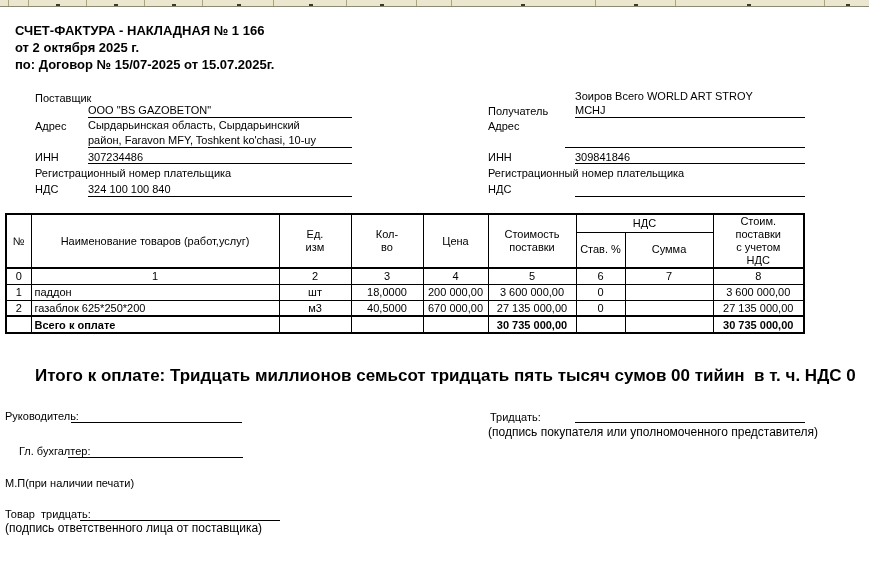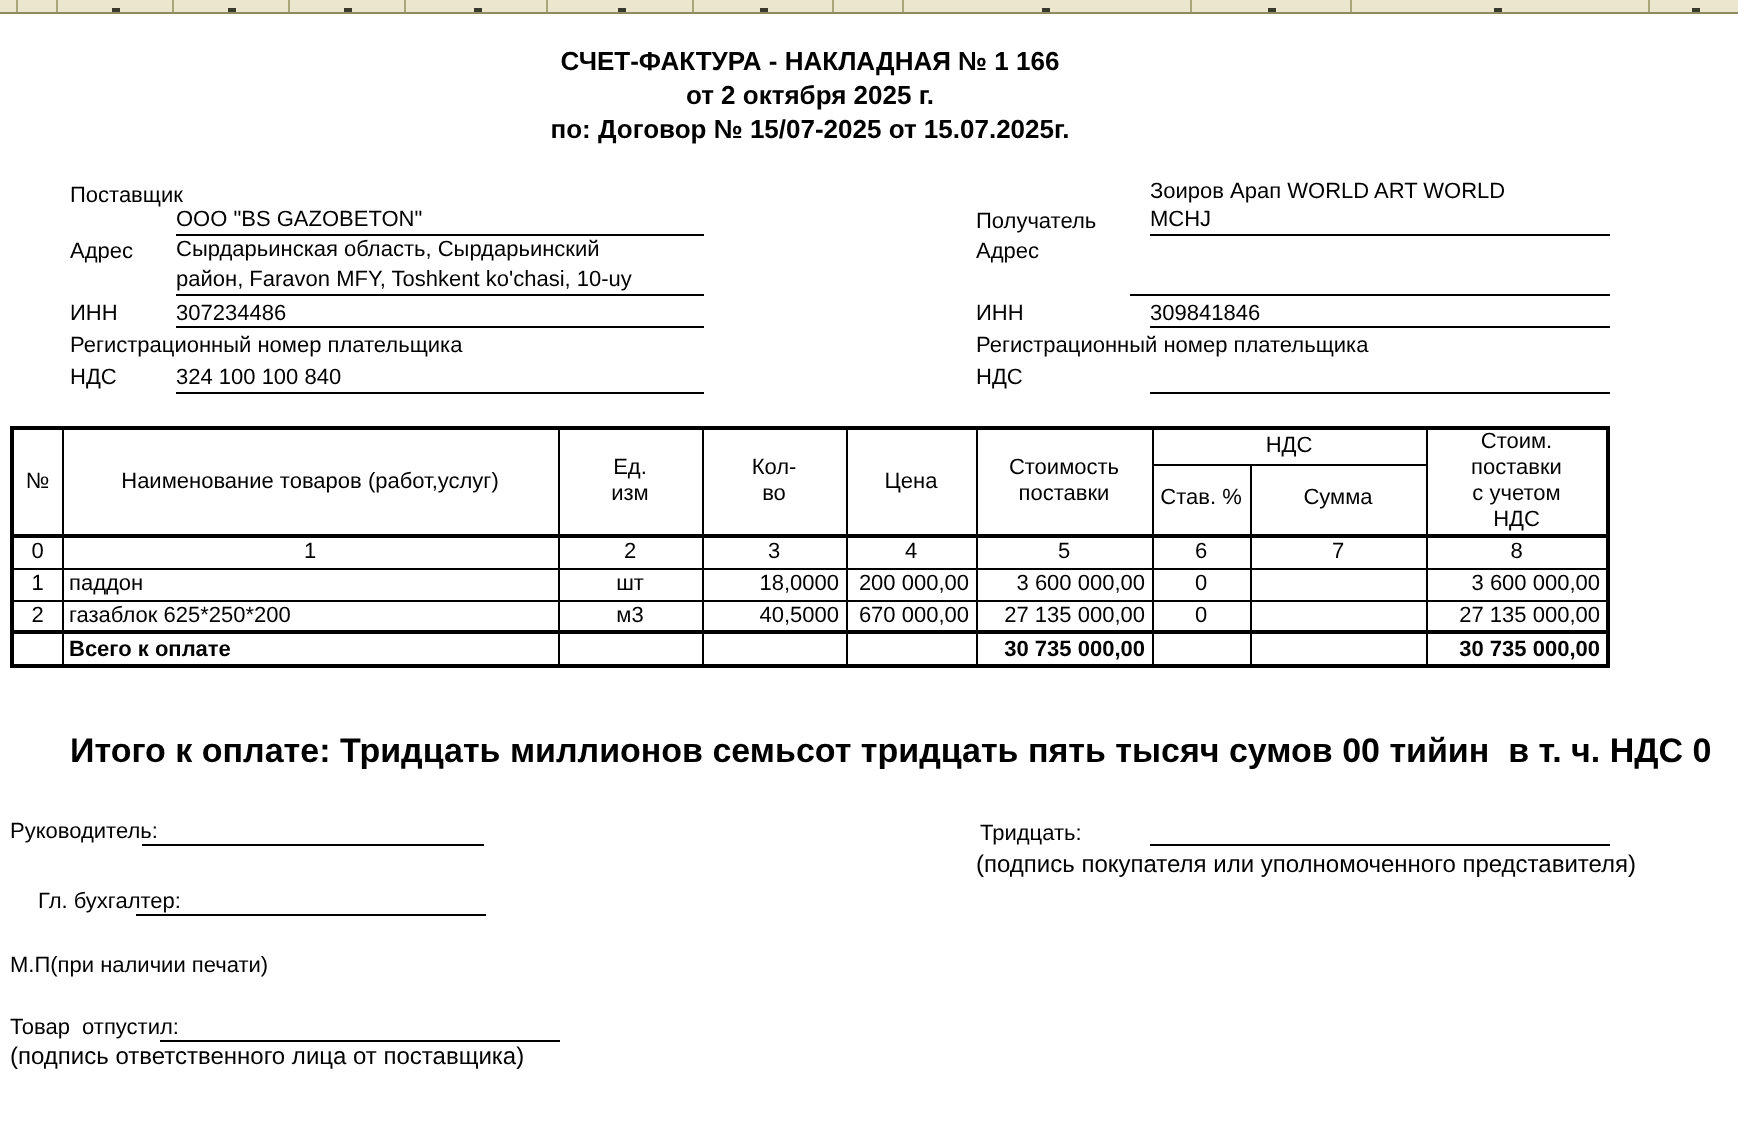--- a/index.html
+++ b/index.html
@@ -6,42 +6,42 @@
   .page{position:relative;width:869px;height:566px;background:#ffffff;overflow:hidden;
         font-family:"Liberation Sans", sans-serif;color:#000;}
 
   
   .strip{position:absolute;top:0;left:0;width:869px;height:7px;background:#ebe7cf;
          border-bottom:1px solid #8f8b60;display:flex;box-sizing:border-box;}
   .strip .cell{height:100%;border-right:1px solid #aaa67a;box-sizing:border-box;position:relative;}
   .strip .speck{position:absolute;bottom:0;left:48%;width:4px;height:2px;background:#3a3a2c;}
 
   
-  .title{position:absolute;top:22px;left:0;width:810px;text-align:center;
+  .title{position:absolute;top:22px;left:15px;width:810px;text-align:left;
          font-weight:bold;font-size:13px;line-height:17px;}
 
   
   .lbl{position:absolute;font-size:11px;line-height:13px;white-space:nowrap;}
   .val{position:absolute;font-size:11px;line-height:14px;border-bottom:1px solid #000;
        box-sizing:border-box;white-space:pre-line;overflow:hidden;}
   .noline{border-bottom:none;}
 
   
   .inv{position:absolute;left:5px;top:213px;}
   table.grid{border-collapse:collapse;table-layout:fixed;width:798px;font-size:11px;
              border:2px solid #000;}
   table.grid td,table.grid th{border:1px solid #000;padding:0 3px;overflow:hidden;
              font-weight:normal;box-sizing:border-box;}
   th.hdr{font-weight:bold;text-align:center;vertical-align:middle;
          white-space:pre-line;padding:1px 2px;line-height:13px;}
   tr.hdr-a{height:18px;} tr.hdr-b{height:36px;}
   tr.row-nums td{text-align:center;border-top:2px solid #000;height:16px;}
   tr.row-data td{height:16px;}
   tr.row-total td{border-top:2px solid #000;font-weight:bold;height:17px;}
-  td.r{text-align:right;} td.c{text-align:center;} td.l{text-align:left;}
+  td.r{text-align:center;} td.c{text-align:center;} td.l{text-align:left;}
 
   .summary{position:absolute;left:35px;top:366px;font-size:17px;font-weight:bold;white-space:pre;}
 
   .sigline{position:absolute;border-bottom:1px solid #000;box-sizing:border-box;}
   .note{position:absolute;font-size:12px;line-height:12px;white-space:nowrap;}
 </style>
 </head>
 <body>
 
 <div class="page">
@@ -92,21 +92,21 @@
   <div class="val" style="left:88px;top:103px;width:264px;height:15px">ООО "BS GAZOBETON"</div>
   <div class="lbl" style="left:35px;top:120px">Адрес</div>
   <div class="val" style="left:88px;top:118px;width:264px;height:30px;line-height:15px">Сырдарьинская область, Сырдарьинский
 район, Faravon MFY, Toshkent ko'chasi, 10-uy</div>
   <div class="lbl" style="left:35px;top:151px">ИНН</div>
   <div class="val" style="left:88px;top:150px;width:264px;height:14px">307234486</div>
   <div class="lbl" style="left:35px;top:167px">Регистрационный номер плательщика</div>
   <div class="lbl" style="left:35px;top:183px">НДС</div>
   <div class="val" style="left:88px;top:182px;width:264px;height:15px">324 100 100 840</div>
 
-  <div class="val noline" style="left:575px;top:89px;width:230px;height:14px">Зоиров Арап WORLD ART WORLD</div>
+  <div class="val noline" style="left:575px;top:89px;width:230px;height:14px">Зоиров Всего WORLD ART STROY</div>
   <div class="lbl" style="left:488px;top:105px">Получатель</div>
   <div class="val" style="left:575px;top:103px;width:230px;height:15px">MCHJ</div>
   <div class="lbl" style="left:488px;top:120px">Адрес</div>
   <div class="val" style="left:565px;top:118px;width:240px;height:30px"></div>
   <div class="lbl" style="left:488px;top:151px">ИНН</div>
   <div class="val" style="left:575px;top:150px;width:230px;height:14px">309841846</div>
   <div class="lbl" style="left:488px;top:167px">Регистрационный номер плательщика</div>
   <div class="lbl" style="left:488px;top:183px">НДС</div>
   <div class="val" style="left:575px;top:182px;width:230px;height:15px"></div>
 
@@ -195,21 +195,21 @@
   <div class="summary">Итого к оплате: Тридцать миллионов семьсот тридцать пять тысяч сумов 00 тийин  в т. ч. НДС 0</div>
 
   <div class="lbl" style="left:5px;top:410px">Руководитель:</div>
   <div class="sigline" style="left:71px;top:409px;width:171px;height:14px"></div>
 
   <div class="lbl" style="left:19px;top:445px">Гл. бухгалтер:</div>
   <div class="sigline" style="left:68px;top:444px;width:175px;height:14px"></div>
 
   <div class="lbl" style="left:5px;top:477px">М.П(при наличии печати)</div>
 
-  <div class="lbl" style="left:5px;top:508px;white-space:pre">Товар  отпустил:</div>
+  <div class="lbl" style="left:5px;top:508px;white-space:pre">Товар  тридцать:</div>
   <div class="sigline" style="left:80px;top:507px;width:200px;height:14px"></div>
   <div class="note" style="left:5px;top:522px">(подпись ответственного лица от поставщика)</div>
 
   <div class="lbl" style="left:490px;top:411px">Тридцать:</div>
   <div class="sigline" style="left:575px;top:409px;width:230px;height:14px"></div>
   <div class="note" style="left:488px;top:426px">(подпись покупателя или уполномоченного представителя)</div>
 
 </div>
 
 </body></html>

